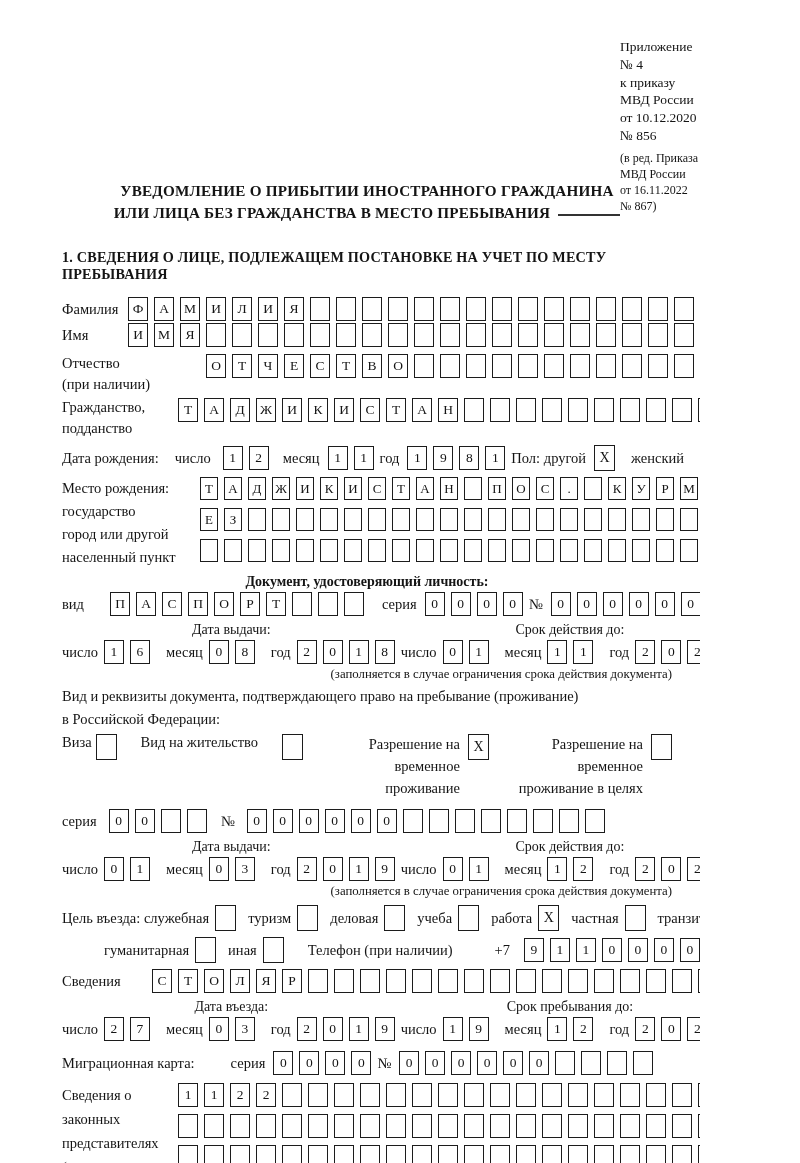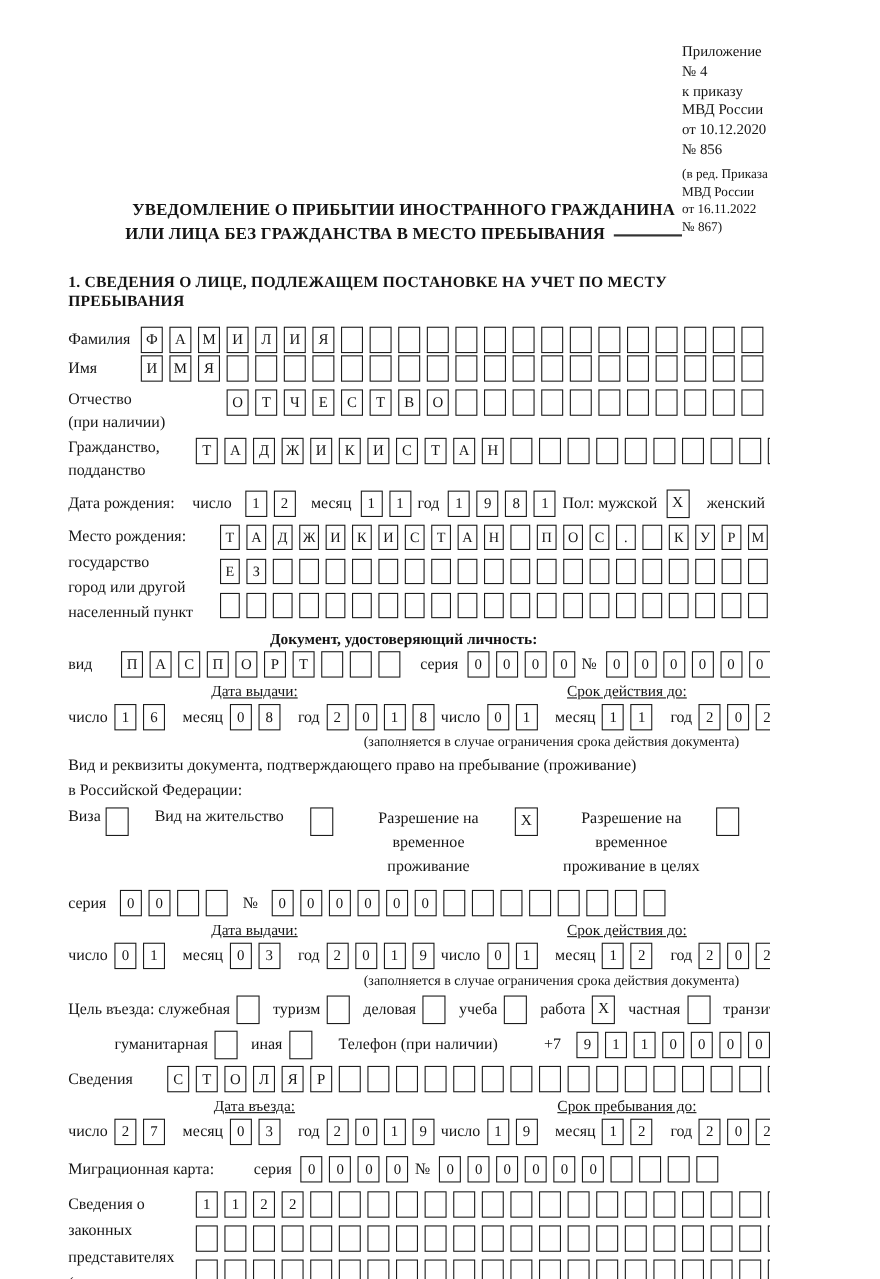--- a/index.html
+++ b/index.html
@@ -22,27 +22,27 @@
   .cell.sm{width:18px;height:23px;margin-right:6px;font-size:13px;}
   .chk{width:21px;height:26px;border:1.6px solid #1c1c1c;box-sizing:border-box;flex:none;
        display:flex;align-items:center;justify-content:center;font-size:14px;background:#fff;}
   .lab{flex:none;}
   .lab-col{flex:none;line-height:21px;}
   .mt2{margin-top:2px;} .mt6{margin-top:6px;} .mt10{margin-top:10px;} .mt14{margin-top:14px;align-items:center;}
   .surname-lab{width:66px;} .vid-lab{width:48px;}
   .gap8{width:8px;flex:none;} .gap12{width:12px;flex:none;} .gap16{width:16px;flex:none;}
   .gap24{width:24px;flex:none;} .gap36{width:36px;flex:none;}
   .dates{display:flex;justify-content:space-between;align-items:flex-start;margin-top:6px;}
-  .dg-head{text-align:center;font-size:14px;margin-bottom:2px;text-decoration:underline;}
+  .dg-head{text-align:center;font-size:14px;margin-bottom:2px;}
   .dg-line{display:flex;align-items:center;}
   .dg-line .lab{margin-right:6px;margin-left:10px;}
   .dg-line .lab:first-child{margin-left:0;}
   .note{text-align:right;font-size:12.8px;margin-top:3px;}
   .stack{display:flex;align-items:flex-start;}
-  .center-lab{text-align:center;line-height:1.5;}
+  .center-lab{text-align:right;line-height:1.5;}
   .purpose .lab{margin-right:6px;} .purpose .chk{margin-right:12px;}
   .rep{display:flex;align-items:flex-start;margin-top:8px;}
   .rep .boxes{margin-bottom:7px;}
   .caption{font-size:13.2px;margin-left:152px;margin-top:2px;}
 </style>
 </head>
 <body>
 
 <div class="page">
 
@@ -206,21 +206,21 @@
         <div class="cell">1</div>
       </div>
     <span class="lab">год</span>
       <span class="gap8"></span>
     <div class="boxes">
         <div class="cell">1</div>
         <div class="cell">9</div>
         <div class="cell">8</div>
         <div class="cell">1</div>
       </div>
-    <span class="lab">Пол: мужской</span>
+    <span class="lab">Пол: другой</span>
       <span class="gap8"></span>
     <div class="chk">X</div>
     <span class="gap16"></span>
     <span class="lab">женский</span>
       <span class="gap16"></span>
     <div class="chk"></div>
   </div>
 
   <div class="stack mt6">
     <div class="lab-col" style="width:138px;line-height:23px;">

